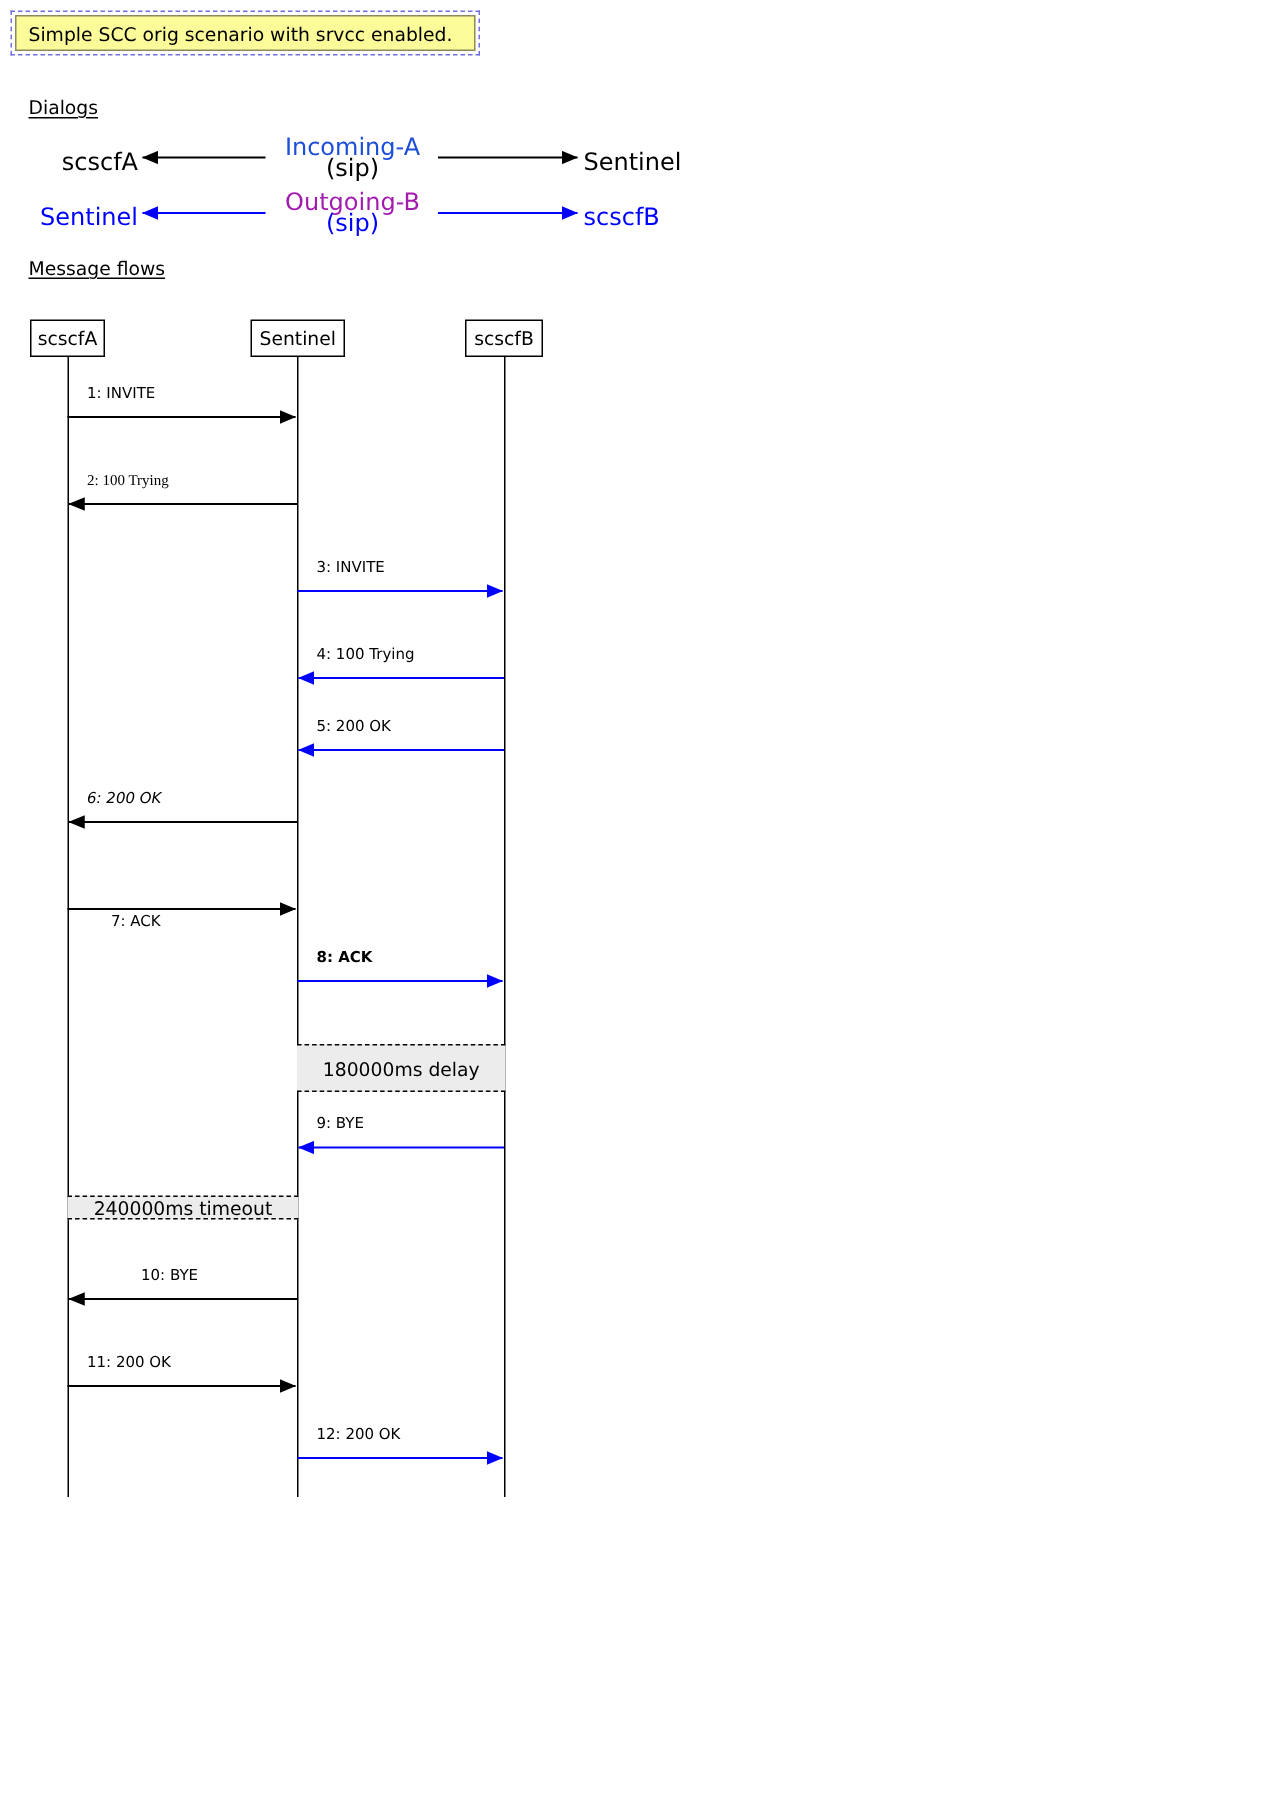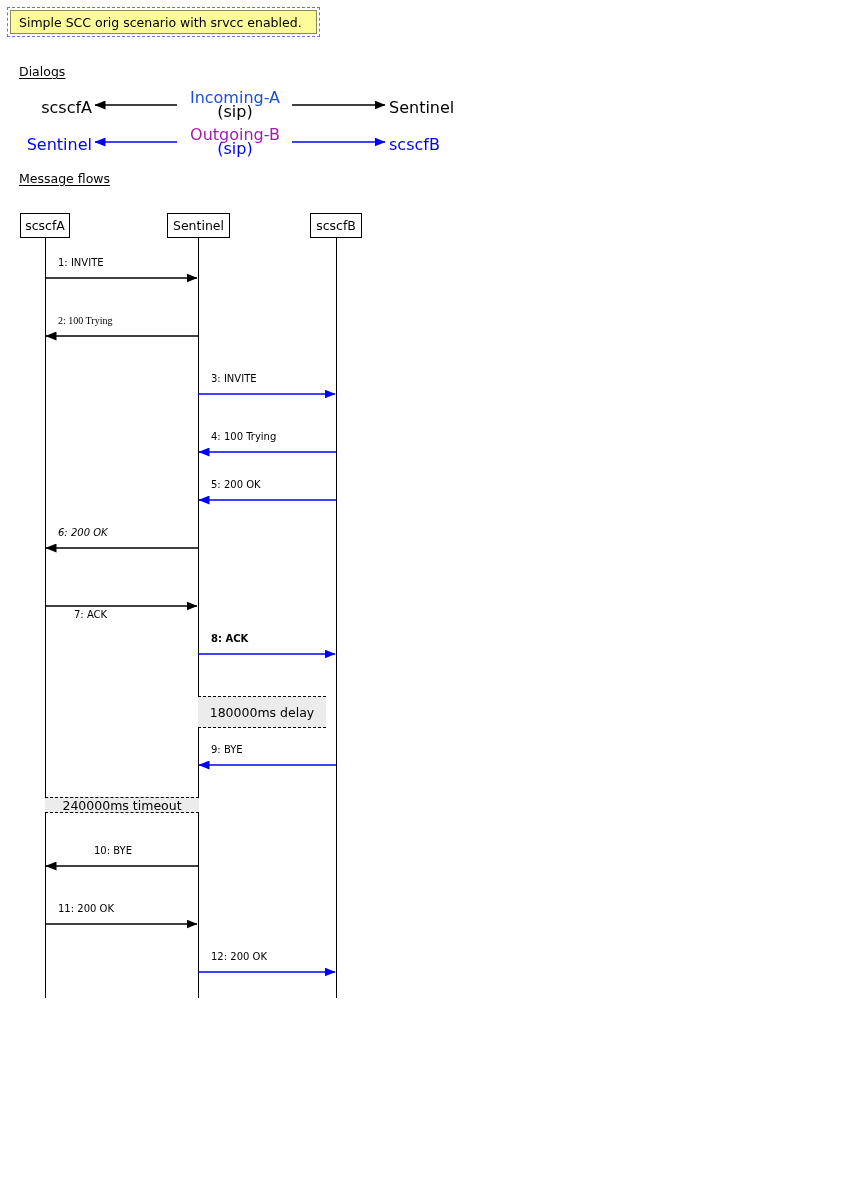--- a/index.html
+++ b/index.html
@@ -214,20 +214,20 @@
   <div class="msg-label black" style="left:211px; top:431px;">4: 100 Trying</div>
   <div class="msg-label black" style="left:211px; top:479px;">5: 200 OK</div>
   <div class="msg-label black" style="left:58px;  top:527px;font-style:italic;">6: 200 OK</div>
   <div class="msg-label black" style="left:74px;  top:585px;margin-top:24px;">7: ACK</div>
   <div class="msg-label black" style="left:211px; top:633px;font-weight:bold;">8: ACK</div>
   <div class="msg-label black" style="left:211px; top:744px;">9: BYE</div>
   <div class="msg-label black" style="left:58px;  top:845px;margin-left:36px;">10: BYE</div>
   <div class="msg-label black" style="left:58px;  top:903px;">11: 200 OK</div>
   <div class="msg-label black" style="left:211px; top:951px;">12: 200 OK</div>
 
-  <div class="delay-box" style="left:198px; top:696px; width:128px; height:32px;">
+  <div class="delay-box" style="left:198px; top:696px; width:139px; height:32px;">
     <span>180000ms delay</span>
   </div>
   <div class="delay-box" style="left:45px; top:797px; width:154px; height:16px;">
     <span>240000ms timeout</span>
   </div>
 
 </div>
 
 </body></html>

